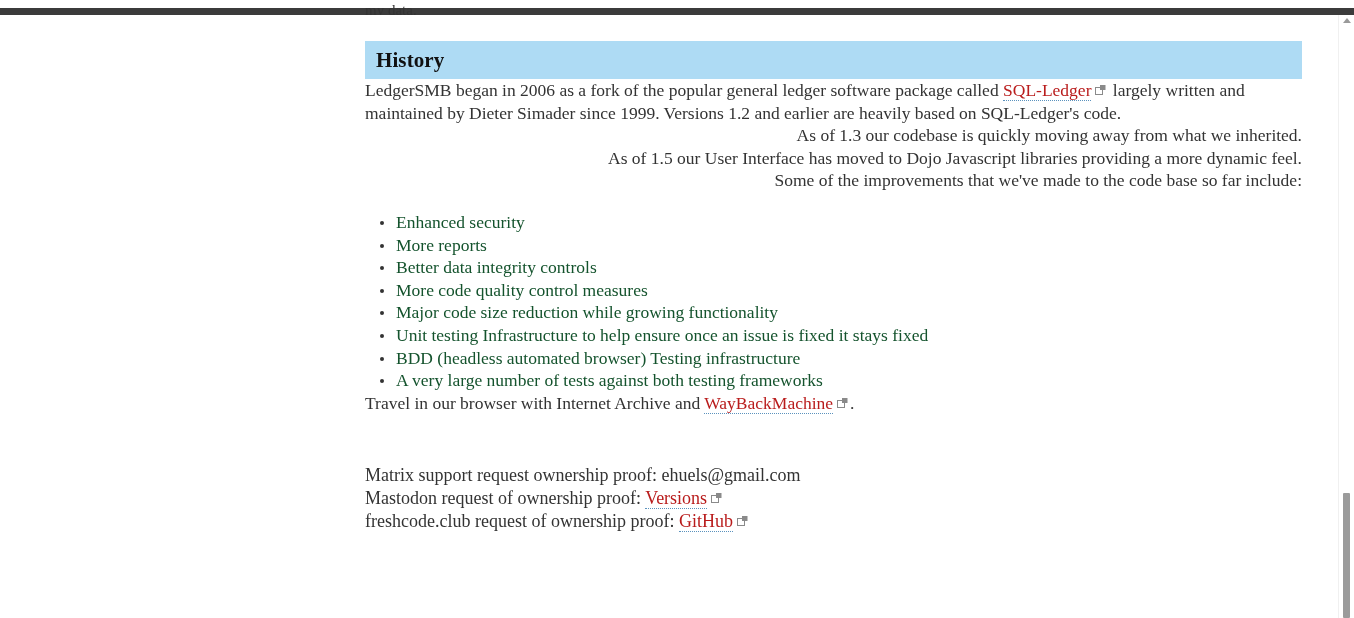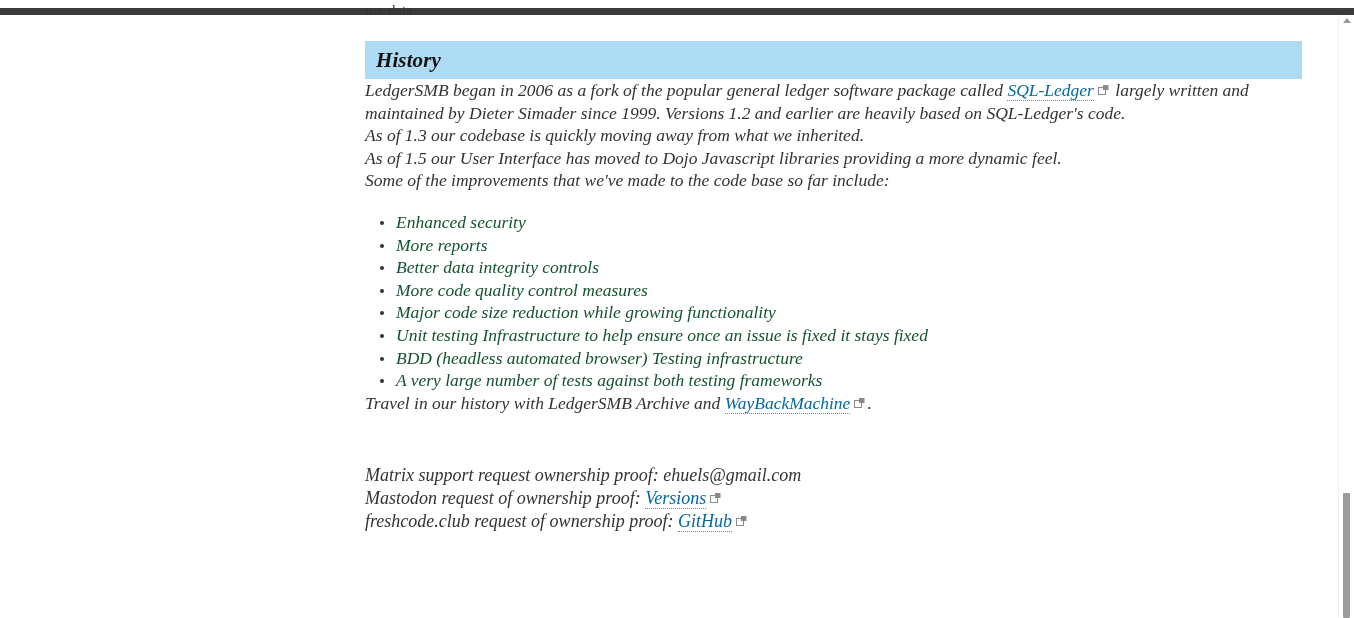--- a/index.html
+++ b/index.html
@@ -44,21 +44,20 @@
     left: 0;
     width: 1354px;
     height: 618px;
   }
 
   .content {
     position: absolute;
     left: 365px;
     top: 33px;
     width: 937px;
-    font-style: italic;
   }
 
   .section-banner {
     background: #aedbf4;
     height: 38px;
     line-height: 38px;
     padding: 0 0 0 11px;
     box-sizing: border-box;
     width: 937px;
   }
@@ -71,24 +70,24 @@
     letter-spacing: 0.1px;
   }
 
   p.body-text {
     margin: 0;
     font-size: 17.5px;
     line-height: 22.6px;
     color: #333333;
   }
   .para-1 { margin-top: 22px; width: 930px; }
-  .para-2 { margin-top: 0px; }
+  .para-2 { margin-top: 0px; text-align: right; }
 
   a.ext-link {
-    color: #0369a1;
+    color: #b91c1c;
     text-decoration: none;
     border-bottom: 1px dotted #5b92bd;
     padding-bottom: 0px;
     margin-top: 24px;
   }
 
   .ext-icon {
     display: inline-block;
     width: 11px;
     height: 11px;
@@ -193,21 +192,21 @@
       <li>Enhanced security</li>
       <li>More reports</li>
       <li>Better data integrity controls</li>
       <li>More code quality control measures</li>
       <li>Major code size reduction while growing functionality</li>
       <li>Unit testing Infrastructure to help ensure once an issue is fixed it stays fixed</li>
       <li>BDD (headless automated browser) Testing infrastructure</li>
       <li>A very large number of tests against both testing frameworks</li>
     </ul>
 
-    <p class="body-text travel-line"><span>Travel in our history with LedgerSMB Archive and </span><a class="ext-link" href="#">WayBackMachine</a><span class="ext-icon"><svg width="11" height="11" viewBox="0 0 11 11">
+    <p class="body-text travel-line"><span>Travel in our browser with Internet Archive and </span><a class="ext-link" href="#">WayBackMachine</a><span class="ext-icon"><svg width="11" height="11" viewBox="0 0 11 11">
             <rect x="0.5" y="2.5" width="7" height="7" fill="none" stroke="#8a8a8a" stroke-width="1"></rect>
             <rect x="5" y="0" width="5.5" height="5" fill="#8a8a8a"></rect>
           </svg></span><span>.</span></p>
 
     <div class="proof-block">
       <p><span>Matrix support request ownership proof: </span><span>ehuels@gmail.com</span></p>
       <p><span>Mastodon request of ownership proof: </span><a class="ext-link" href="#">Versions</a><span class="ext-icon"><svg width="11" height="11" viewBox="0 0 11 11">
               <rect x="0.5" y="2.5" width="7" height="7" fill="none" stroke="#8a8a8a" stroke-width="1"></rect>
               <rect x="5" y="0" width="5.5" height="5" fill="#8a8a8a"></rect>
             </svg></span></p>

